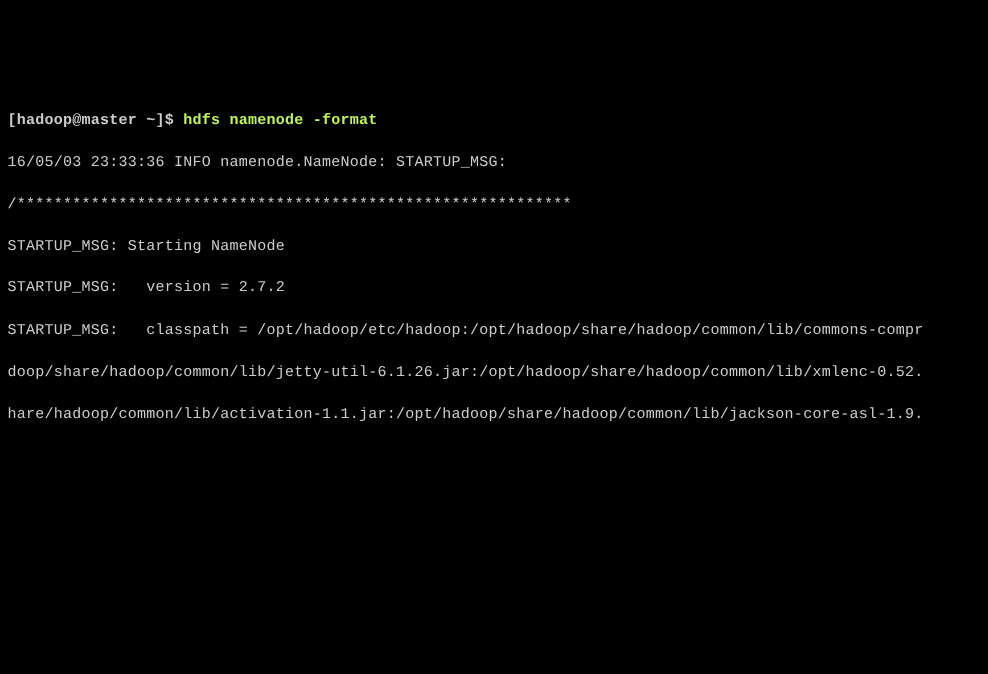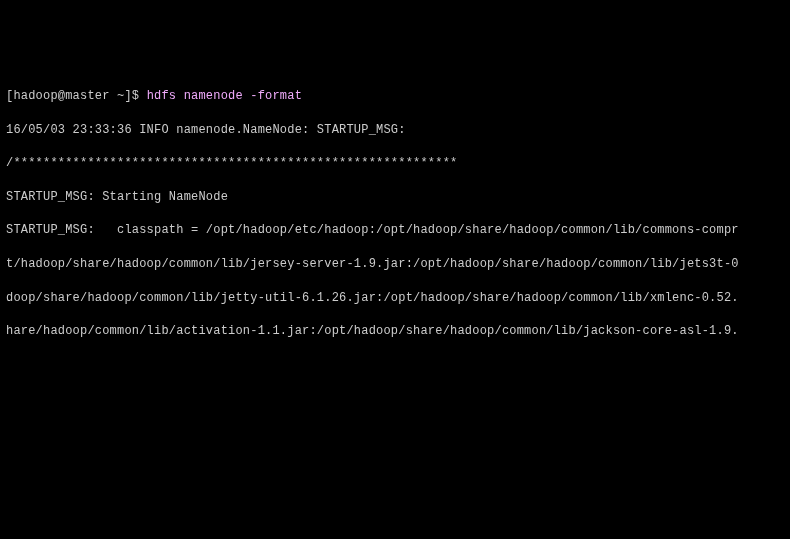--- a/index.html
+++ b/index.html
@@ -17,40 +17,41 @@
       width: 790px;
       height: 539px;
       overflow: hidden;
       white-space: pre;
     }
     .terminal {
       letter-spacing: 0.2px;
     }
     .prompt-line {
       display: flex;
+      font-weight: bold;
     }
     .prompt {
       color: #ccc;
     }
     .cmd {
-      color: #f0abfc;
+      color: #bef264;
     }
   </style>
 </head>
 <body>
 
 
 
 <div class="terminal">
 <span class="prompt-line"><span class="prompt">[hadoop@master ~]$ </span><span class="cmd">hdfs namenode -format</span></span>
 <div>16/05/03 23:33:36 INFO namenode.NameNode: STARTUP_MSG:</div>
 <div>/************************************************************</div>
 <div>STARTUP_MSG: Starting NameNode</div>
+<div>STARTUP_MSG:   version = 2.7.2</div>
 <div>STARTUP_MSG:   classpath = /opt/hadoop/etc/hadoop:/opt/hadoop/share/hadoop/common/lib/commons-compr</div>
-<div>t/hadoop/share/hadoop/common/lib/jersey-server-1.9.jar:/opt/hadoop/share/hadoop/common/lib/jets3t-0</div>
 <div>doop/share/hadoop/common/lib/jetty-util-6.1.26.jar:/opt/hadoop/share/hadoop/common/lib/xmlenc-0.52.</div>
 <div>hare/hadoop/common/lib/activation-1.1.jar:/opt/hadoop/share/hadoop/common/lib/jackson-core-asl-1.9.</div>
 
 
 
 
 
 
 
 

